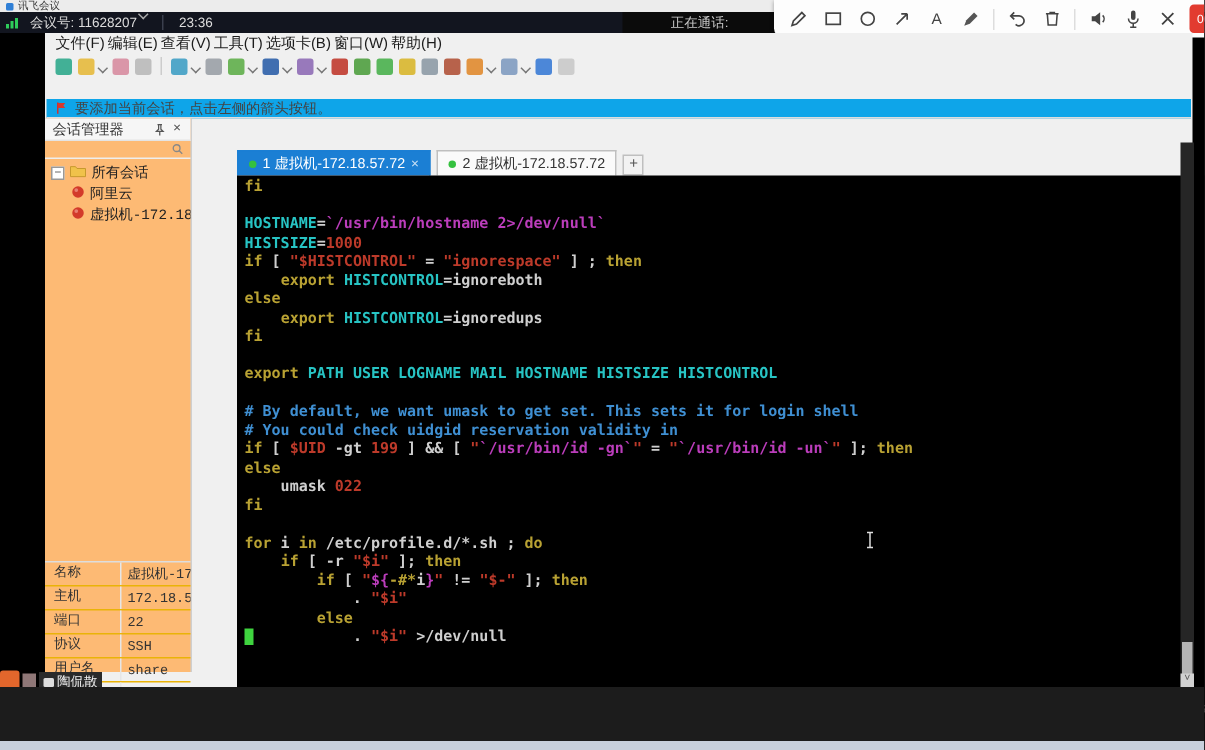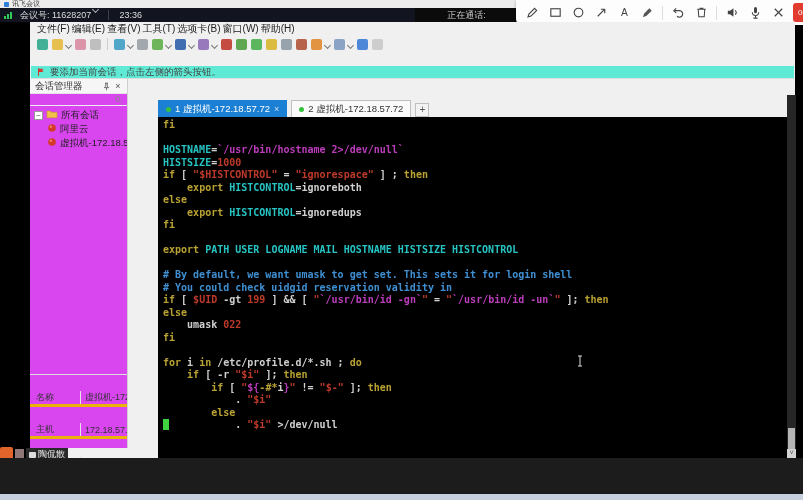--- a/index.html
+++ b/index.html
@@ -36,44 +36,44 @@
   .tool-bar{position:absolute;left:3px;top:14px;width:760px;height:16px;display:flex;align-items:center;
     gap:4px;padding-left:4px;}
   .chip{width:11px;height:11px;border-radius:2px;opacity:.9;cursor:pointer;}
   .chip-caret{width:5px;height:5px;border-right:1.2px solid #777;border-bottom:1.2px solid #777;
     transform:rotate(45deg);margin:3px 0 0 -1px;}
   .tool-sep{width:1px;height:12px;background:#ccc;margin:0 2px;}
   .addr-bar{position:absolute;left:1px;top:30px;width:763px;height:14px;background:#fff;
     border-top:1px solid #d8d8d8;border-bottom:1px solid #d8d8d8;display:flex;align-items:center;
     gap:4px;padding-left:5px;font-size:9.5px;color:#777;}
   .addr-bar svg{width:10px;height:10px;}
-  .notice-bar{position:absolute;left:1px;top:44px;width:763px;height:13px;background:#5eead4;
+  .notice-bar{position:absolute;left:1px;top:44px;width:763px;height:13px;background:#0ea5e9;
     border-bottom:1px solid #ddd;display:flex;align-items:center;gap:4px;padding-left:5px;
     font-size:9.5px;color:#444;}
   .notice-bar svg{width:10px;height:10px;}
   
-  .spanel{position:absolute;left:0;top:57px;width:98px;height:369px;background:#d946ef;border-right:1px solid #cfcfcf;}
+  .spanel{position:absolute;left:0;top:57px;width:98px;height:369px;background:#fdba74;border-right:1px solid #cfcfcf;font-family:Liberation Mono, monospace;}
   .spanel-hd{height:15px;display:flex;align-items:center;font-size:9.5px;color:#333;
     padding:0 3px 0 5px;border-bottom:1px solid #e4e4e4;background:#f6f6f6;}
   .spanel-hd .sp{flex:1;}
   .sp-btn{width:12px;height:12px;display:flex;align-items:center;justify-content:center;
     color:#555;font-size:9px;cursor:pointer;}
   .sp-btn svg{width:9px;height:9px;}
   .search-row{height:12px;border-bottom:1px solid #eee;display:flex;align-items:center;
     justify-content:flex-end;padding-right:4px;}
   .search-row svg{width:9px;height:9px;}
   .tree{padding-top:2px;}
   .tree-row{display:flex;align-items:center;gap:3px;height:14px;font-size:9.5px;color:#222;
     cursor:pointer;white-space:nowrap;overflow:hidden;}
   .expander{width:9px;height:9px;border:1px solid #999;font-size:8px;line-height:7px;text-align:center;
     color:#555;background:#fff;flex:none;}
   .tree-row svg{flex:none;}
   
   .props{position:absolute;left:0;top:295px;width:97px;border-top:1px solid #ddd;font-size:9px;color:#333;}
-  .prow{display:flex;height:16px;border-bottom:3px solid #eab308;align-items:flex-end;margin-top:16px;}
+  .prow{display:flex;height:16px;border-bottom:1px solid #eab308;align-items:flex-start;}
   .pl{width:50px;padding-left:6px;flex:none;}
   .pv{flex:1;border-left:1px solid #e6e6e6;padding-left:4px;height:100%;display:flex;align-items:center;
     overflow:hidden;white-space:nowrap;}
   
   .tab-bar{position:absolute;left:128px;top:78px;width:660px;height:17px;display:flex;align-items:flex-end;gap:4px;}
   .tab{height:17px;display:flex;align-items:center;gap:4px;padding:0 7px;font-size:9.5px;
     border:1px solid #bfbfbf;border-bottom:none;background:#fafafa;color:#333;cursor:pointer;white-space:nowrap;justify-content:space-between;}
   .tab.active{background:#1b7fd4;color:#fff;border-color:#1b7fd4;}
   .dot{width:5px;height:5px;border-radius:50%;background:#35c13f;flex:none;}
   .tab-x{font-size:9px;opacity:.75;cursor:pointer;}

